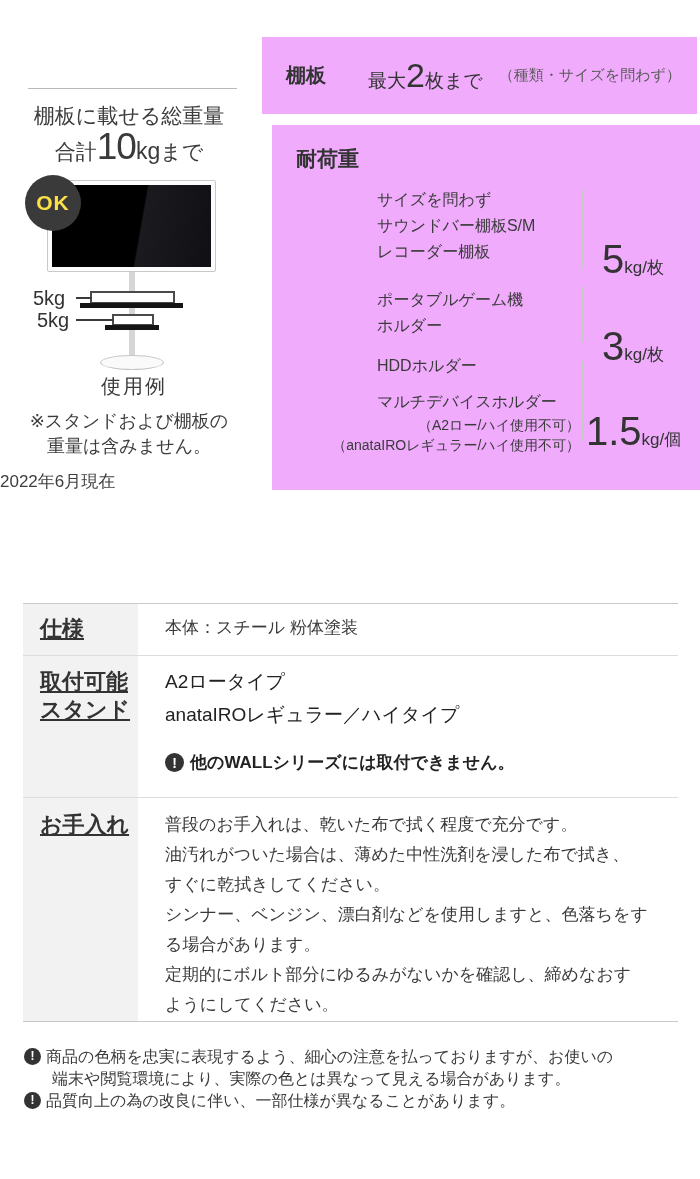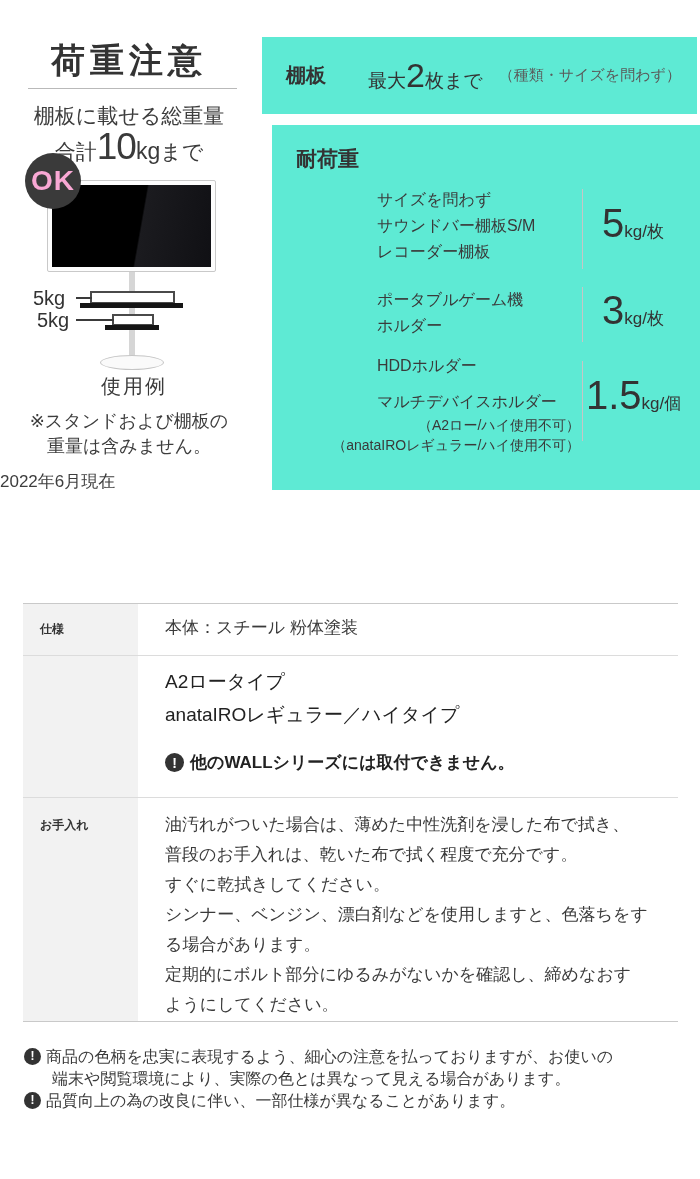--- a/index.html
+++ b/index.html
@@ -15,22 +15,22 @@
   .lc-title { left:0; top:38px; width:258px; text-align:center;
     font-size:34px; font-weight:bold; letter-spacing:5px; color:#333; }
   .lc-divider { left:28px; top:88px; width:209px; height:1px; background:#b9b9b9; }
   .lc-total-label { left:0; top:102px; width:258px; text-align:center; font-size:21px; color:#3d3d3d; }
   .lc-total { left:0; top:126px; width:258px; text-align:center; }
   .lc-total span { vertical-align:baseline; }
   .t-sm { font-size:21px; }
   .t-big { font-size:37px; letter-spacing:-1px; }
   .t-md { font-size:23px; }
 
-  .ok-badge { left:25px; top:153px; width:56px; height:56px; border-radius:50%;
-    background:#3a3a3a; color:#f9a8d4; font-size:28px; font-weight:bold;
+  .ok-badge { left:25px; top:175px; width:56px; height:56px; border-radius:50%;
+    background:#3a3a3a; color:#fde047; font-size:21px; font-weight:bold;
     display:flex; align-items:center; justify-content:center; z-index:5; letter-spacing:1px; }
 
   .tv { left:47px; top:180px; width:169px; height:92px; background:#fdfdfd;
     border:1px solid #c9c9c9; border-radius:2px; padding:4px; z-index:2; }
   .tv-screen { width:100%; height:100%; background:#0c0c0e;
     background:linear-gradient(100deg,#000 55%,#1b1b1f 56%,#101014 100%); }
   .pole { left:129px; top:272px; width:6px; height:86px; background:#d6d6d6; z-index:1; }
   .shelf1-device { left:90px; top:291px; width:85px; height:13px; background:#fff; border:2px solid #4a4a4a; z-index:2; }
   .shelf1-bar { left:80px; top:303px; width:103px; height:5px; background:#151515; z-index:2; }
   .shelf2-device { left:112px; top:314px; width:42px; height:12px; background:#fff; border:2px solid #4a4a4a; z-index:2; }
@@ -40,50 +40,50 @@
   .w-label { font-size:20px; color:#333; z-index:3; }
   .w1 { left:33px; top:287px; }
   .w2 { left:37px; top:309px; }
   .lead1 { left:76px; top:297px; width:16px; height:2px; background:#3a3a3a; z-index:3; }
   .lead2 { left:76px; top:319px; width:38px; height:2px; background:#3a3a3a; z-index:3; }
   .usage { left:0; top:373px; width:268px; text-align:center; font-size:20px; color:#3a3a3a; letter-spacing:2px; }
   .lc-note { left:0; top:409px; width:258px; text-align:center; font-size:18px; line-height:25px; color:#3d3d3d; }
   .lc-date { left:0; top:470px; width:258px; font-size:17px; color:#3d3d3d; }
 
   
-  .box { background:#5eead4; }
+  .box { background:#f0abfc; }
   .shelf-box { left:262px; top:37px; width:435px; height:77px; }
   .shelf-box-inner { position:absolute; left:24px; top:0; height:77px; display:flex; align-items:center; }
   .sb-label { font-size:20px; font-weight:bold; color:#333; }
   .sb-max { margin-left:42px; font-size:19px; color:#333; }
   .sb-num { font-size:34px; }
   .sb-paren { margin-left:16px; font-size:15px; color:#5a5a5a; }
 
   .load-box { left:272px; top:125px; width:435px; height:365px; }
   .lb-title { left:24px; top:20px; font-size:21px; font-weight:bold; color:#333; }
   .lb-row { position:absolute; left:0; width:435px; }
   .lb-items { position:absolute; left:105px; top:0; width:200px; font-size:16px; line-height:26px; color:#3a3a3a; }
   .lb-note { text-align:right; width:203px; font-size:14px; line-height:20px; color:#3a3a3a; }
   .lb-note2 { margin-left:-60px; width:263px; }
   .lb-div { position:absolute; left:310px; width:1px; background:#c6c6c6; }
-  .lb-val { position:absolute; left:330px; white-space:nowrap; color:#333; }
+  .lb-val { position:absolute; left:330px; white-space:nowrap; color:#333;margin-top:36px; }
   .lb-val .num { font-size:40px; }
   .lb-val .unit { font-size:17px; }
   .row-1 { top:62px; height:86px; }
   .row-2 { top:162px; height:55px; }
   .row-3 { top:228px; height:100px; }
 
   
   .tbl-labelcol { left:23px; top:603px; width:115px; height:419px; background:#f2f2f2; }
   .tbl-line { left:23px; width:655px; height:1px; }
   .line-top { top:603px; background:#c9c9c9; }
   .line-m1 { top:655px; background:#dcdcdc; }
   .line-m2 { top:797px; background:#dcdcdc; }
   .line-bot { top:1021px; background:#c9c9c9; }
-  .tbl-label { left:40px; width:98px; font-size:12px; font-weight:bold; color:#333; line-height:28px; }
+  .tbl-label { left:40px; width:98px; font-size:22px; font-weight:bold; color:#333; line-height:28px;text-decoration:underline; }
   .lab-1 { top:615px; }
   .lab-2 { top:668px; }
   .lab-3 { top:811px; }
   .cell-1 { left:165px; top:616px; font-size:17px; color:#3a3a3a; }
   .stand-lines { left:165px; top:665px; font-size:19px; font-weight:normal; color:#222; line-height:33px; }
   .warn-row { left:165px; top:751px; display:flex; align-items:center; }
   .warn-icon { width:19px; height:19px; border-radius:50%; background:#333; color:#fff;
     font-size:14px; font-weight:bold; display:flex; align-items:center; justify-content:center; flex:0 0 19px; }
   .warn-text { margin-left:6px; font-size:17px; font-weight:bold; color:#222; }
   .care-lines { left:165px; top:810px; font-size:17px; line-height:30px; color:#3a3a3a; }
@@ -96,21 +96,20 @@
     background:#333; color:#fff; font-size:12px; font-weight:bold;
     display:flex; align-items:center; justify-content:center; }
   .fn-1 { top:1046px; }
   .fn-2 { top:1090px; }
 </style>
 </head>
 <body>
 
 <div id="app">
 
-  <div class="abs lc-title">荷重注意</div>
   <div class="abs lc-divider"></div>
   <div class="abs lc-total-label">棚板に載せる総重量</div>
   <div class="abs lc-total">
     <span class="t-sm">合計</span><span class="t-big">10</span><span class="t-md">kg</span><span class="t-sm">まで</span>
   </div>
 
   <div class="abs pole"></div>
   <div class="abs tv">
     <div class="tv-screen"></div>
   </div>
@@ -177,33 +176,37 @@
 
   <div class="abs tbl-labelcol"></div>
   <div class="abs tbl-line line-top"></div>
   <div class="abs tbl-line line-m1"></div>
   <div class="abs tbl-line line-m2"></div>
   <div class="abs tbl-line line-bot"></div>
 
   <div class="abs tbl-label lab-1">仕様</div>
   <div class="abs cell-1">本体：スチール 粉体塗装</div>
 
+  <div class="abs tbl-label lab-2">
+    <div>取付可能</div>
+    <div>スタンド</div>
+  </div>
   <div class="abs stand-lines">
     <div>A2ロータイプ</div>
     <div>anataIROレギュラー／ハイタイプ</div>
   </div>
   <div class="abs warn-row">
     <span class="warn-icon">!</span>
     <span class="warn-text">他のWALLシリーズには取付できません。</span>
   </div>
 
   <div class="abs tbl-label lab-3">お手入れ</div>
   <div class="abs care-lines">
+    <div>普段のお手入れは、乾いた布で拭く程度で充分です。</div>
     <div>油汚れがついた場合は、薄めた中性洗剤を浸した布で拭き、</div>
-    <div>普段のお手入れは、乾いた布で拭く程度で充分です。</div>
     <div>すぐに乾拭きしてください。</div>
     <div>シンナー、ベンジン、漂白剤などを使用しますと、色落ちをす</div>
     <div>る場合があります。</div>
     <div>定期的にボルト部分にゆるみがないかを確認し、締めなおす</div>
     <div>ようにしてください。</div>
   </div>
 
   <div class="abs fnote fn-1">
     <span class="fn-icon">!</span>
     <div class="txt">商品の色柄を忠実に表現するよう、細心の注意を払っておりますが、お使いの</div>

